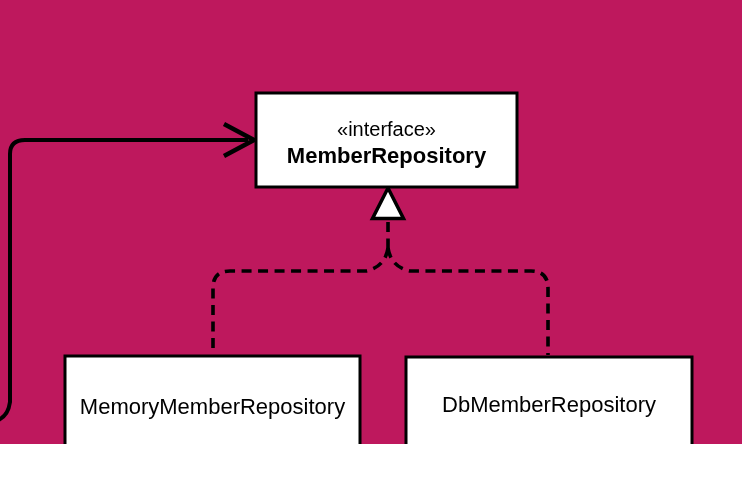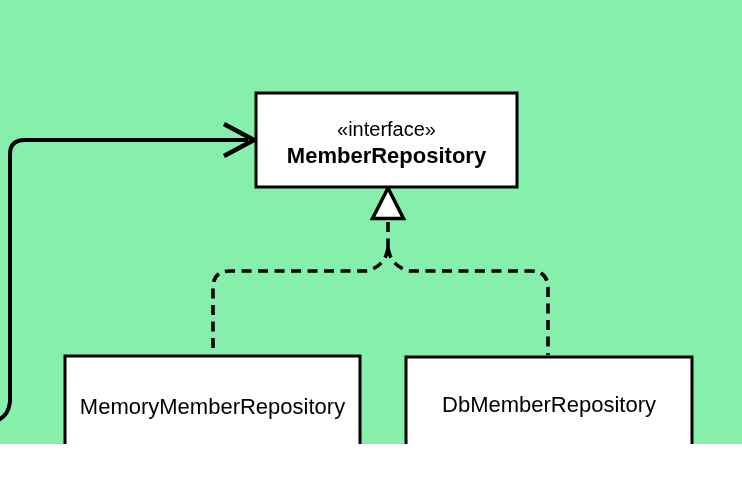--- a/index.html
+++ b/index.html
@@ -4,21 +4,21 @@
 <style>
   html, body {
     margin: 0;
     padding: 0;
     background: #ffffff;
   }
   .stage {
     position: relative;
     width: 742px;
     height: 444px;
-    background: #86efac;
+    background: #be185d;
     overflow: hidden;
     font-family: "Liberation Sans", sans-serif;
   }
   svg { display: block; }
   .uml-text {
     font-family: "Liberation Sans", sans-serif;
     fill: #000000;
   }
   .stereotype { font-size: 20px; font-weight: 400; }
   .iface-name { font-size: 22px; font-weight: 700; }

